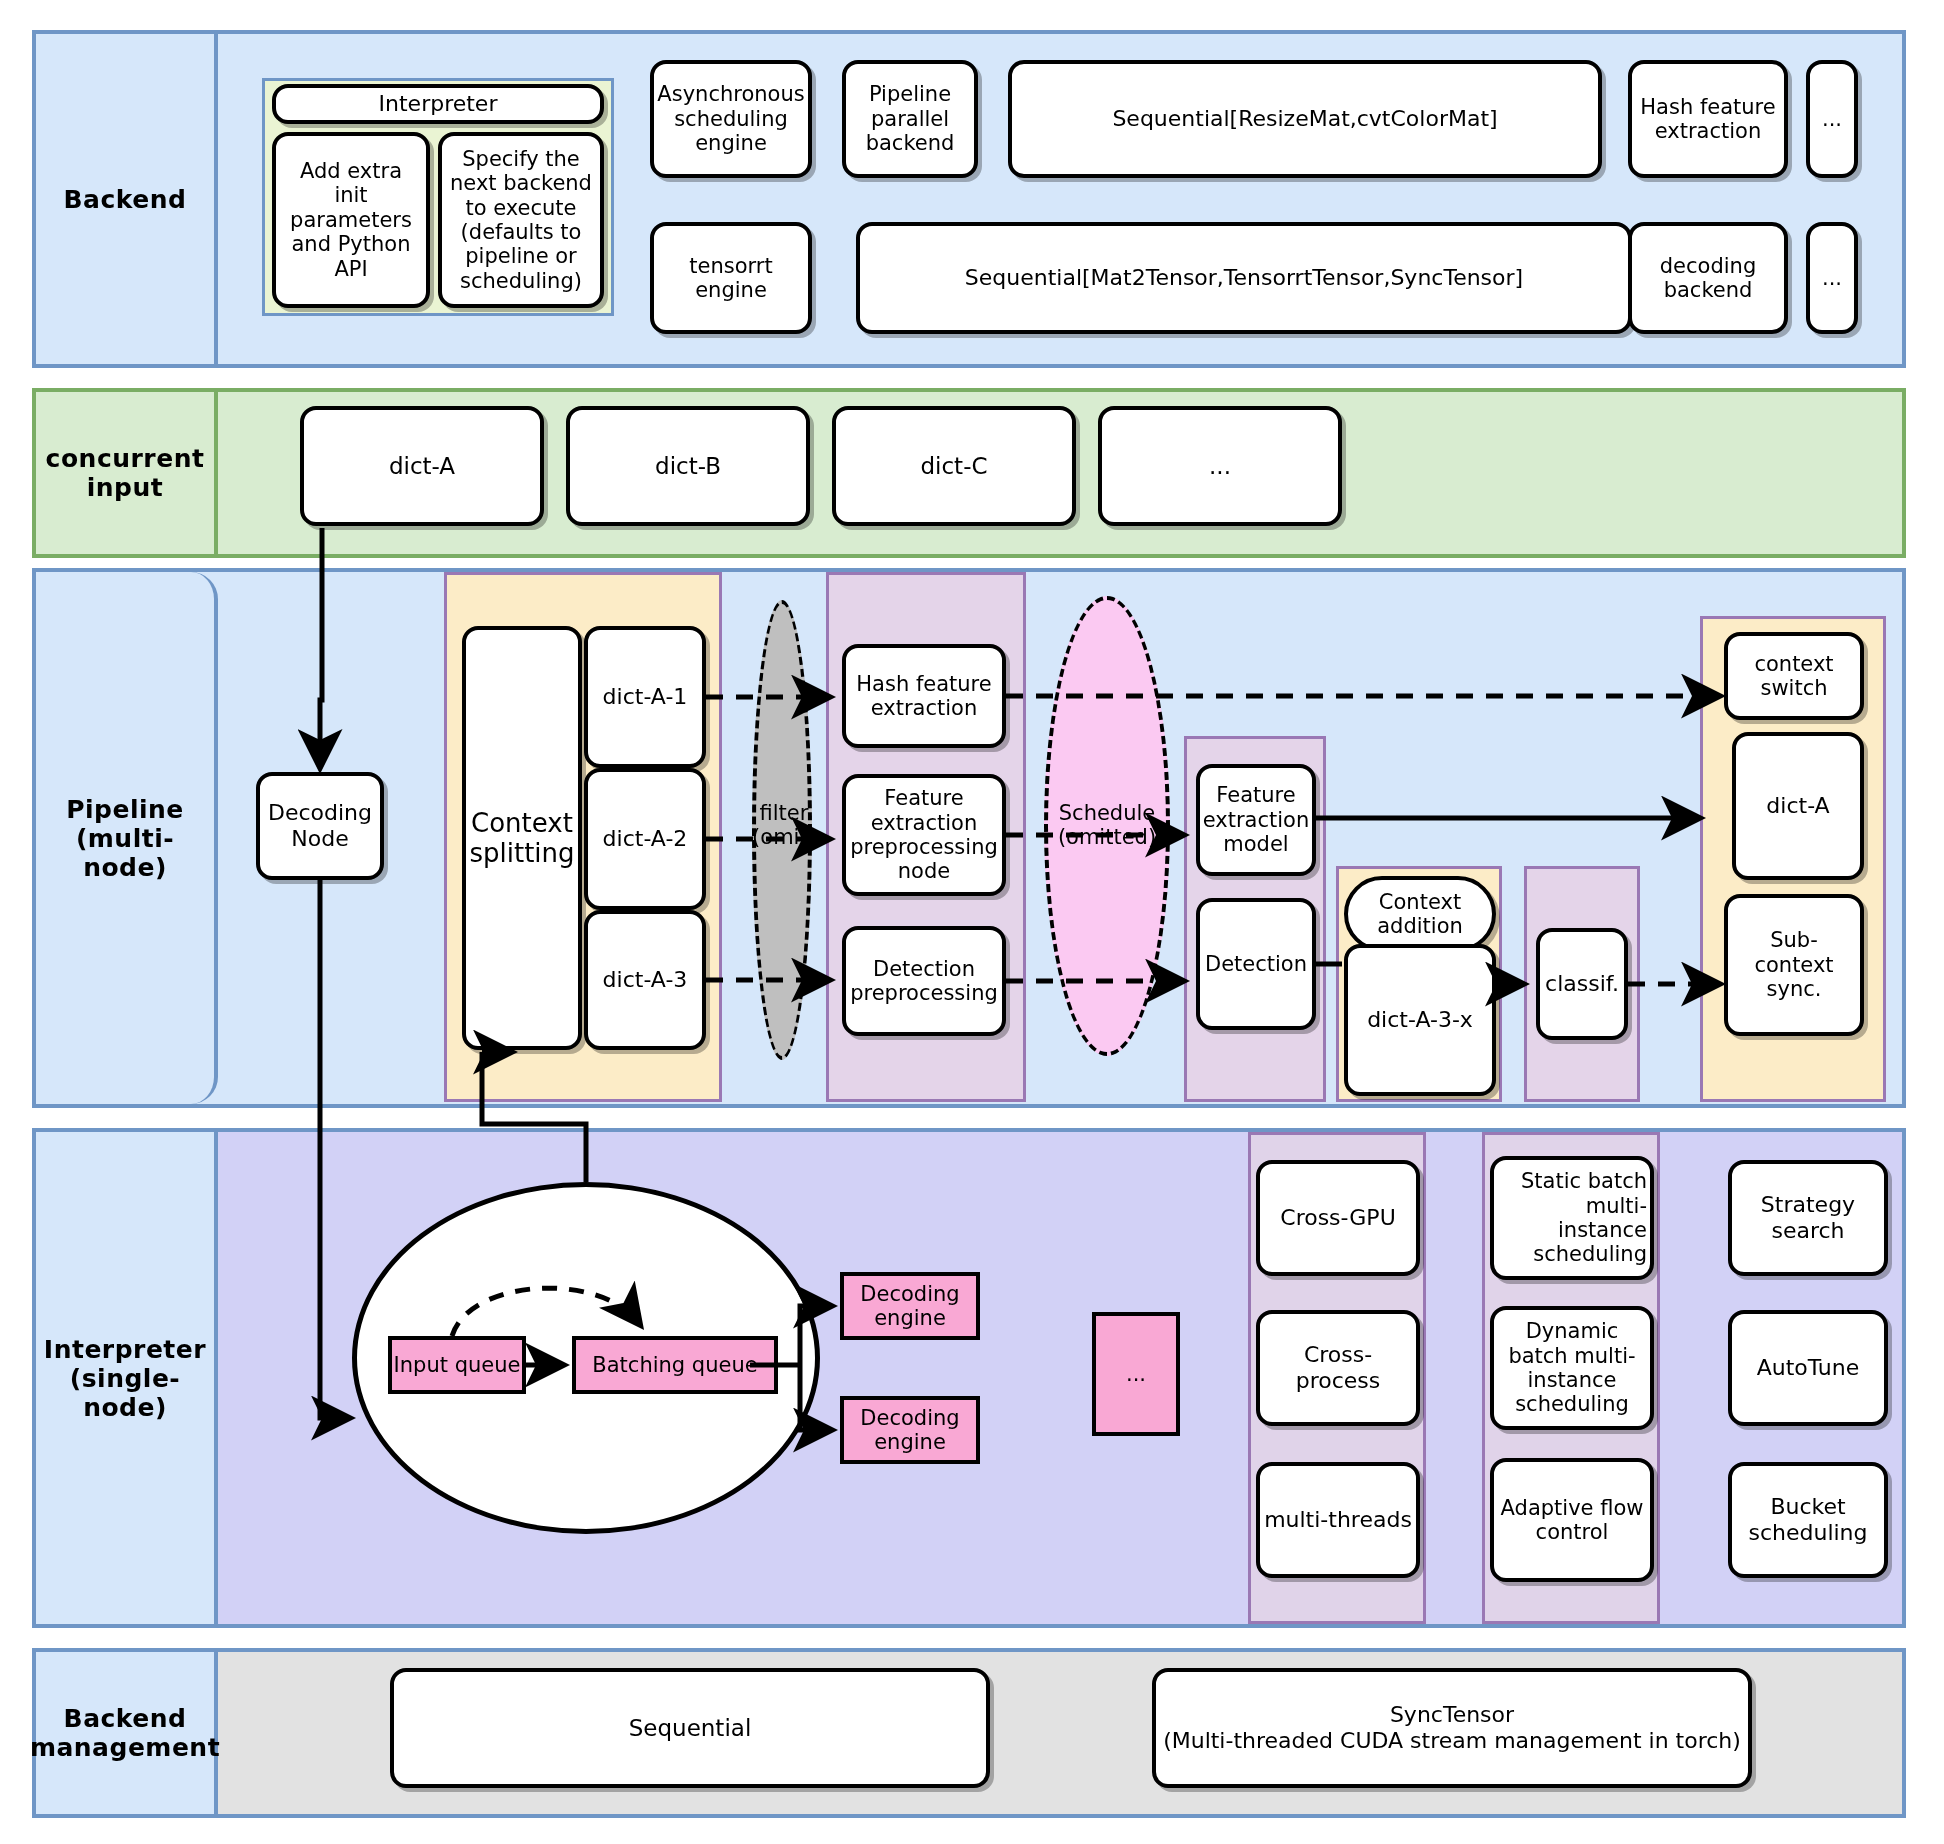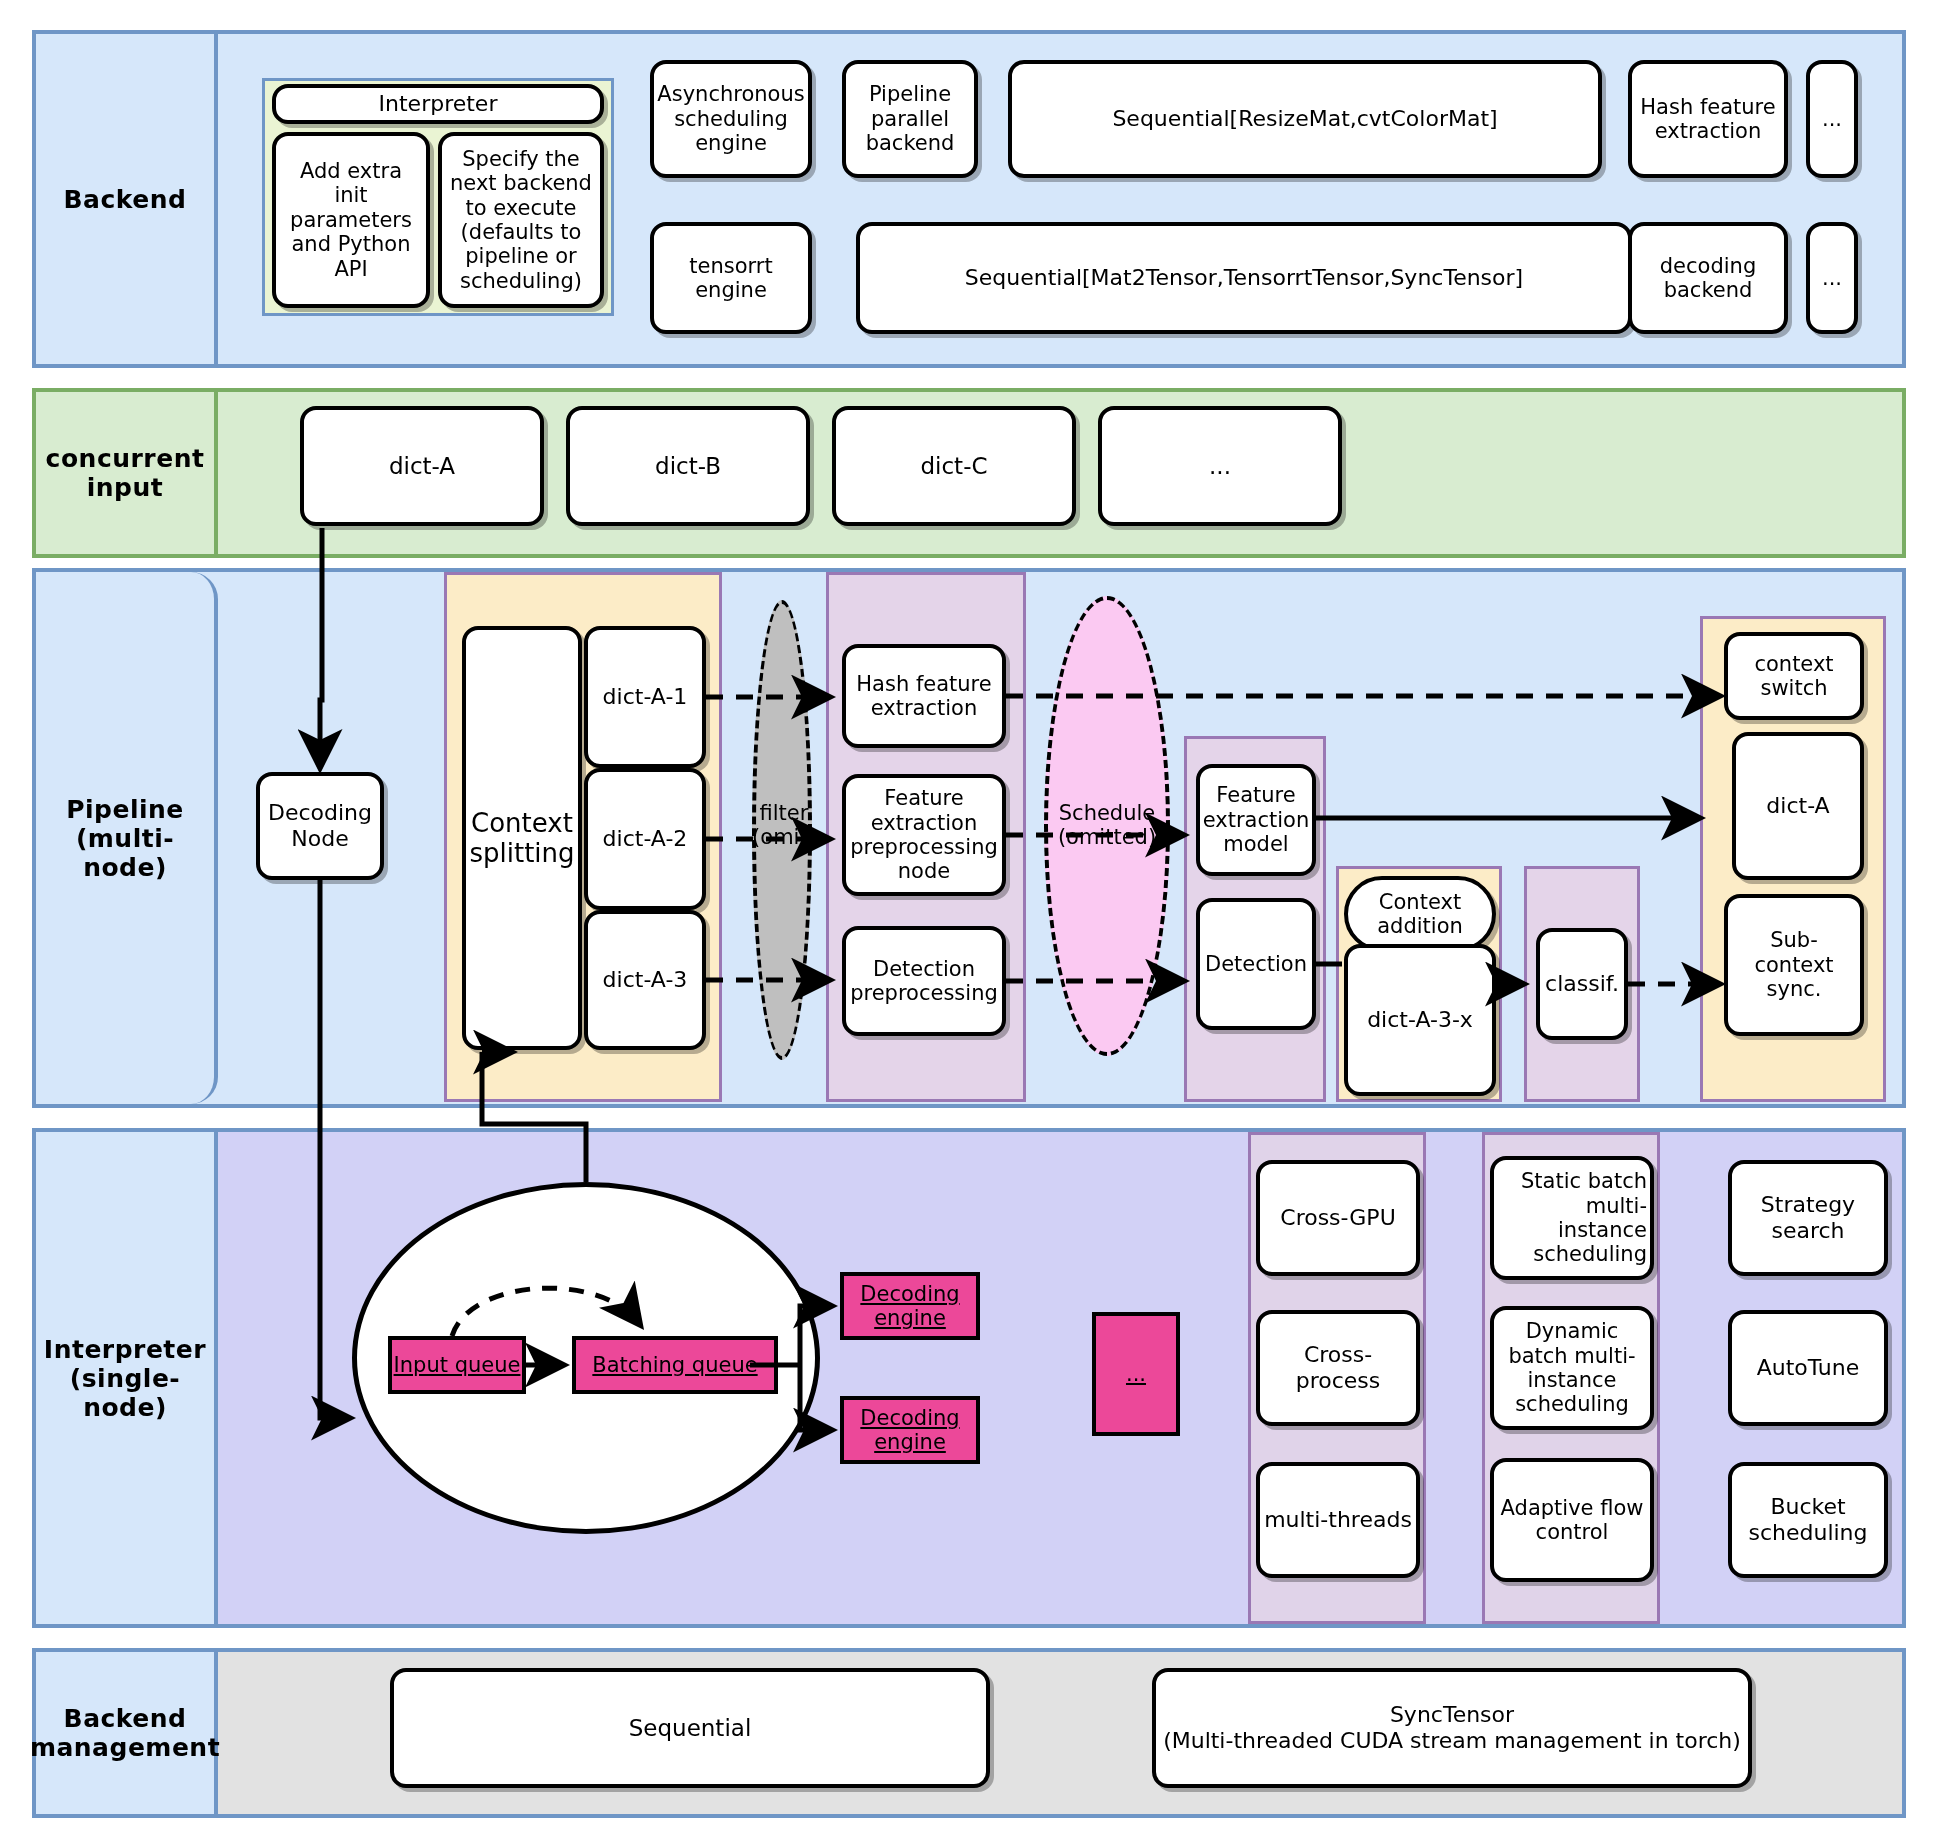--- a/index.html
+++ b/index.html
@@ -27,21 +27,21 @@
   
   .band{border:3px solid #9a78b4;}
   .band.yellow{background:#fcecc7;}
   .band.lav{background:#e4d4e9;}
   .band.lav2{background:#e0d3e9;}
 
   
   .grp-green{background:#eaf4d3;border:3px solid #6f96c6;}
 
   
-  .pink{background:#ec4899;border:4px solid #000;text-decoration:underline;}
+  .pink{background:#f9a8d4;border:4px solid #000;}
 
   
   .ellipse{border:4px dashed #000;border-radius:50%;}
   .ell-grey{background:#bfbfbf;}
   .ell-pink{background:#fbc9f2;}
   .bigell{background:#fff;border:5px solid #000;border-radius:50%;}
 
   svg.ov{position:absolute;left:0;top:0;width:1944px;height:1844px;pointer-events:none;}
 </style>
 </head>

